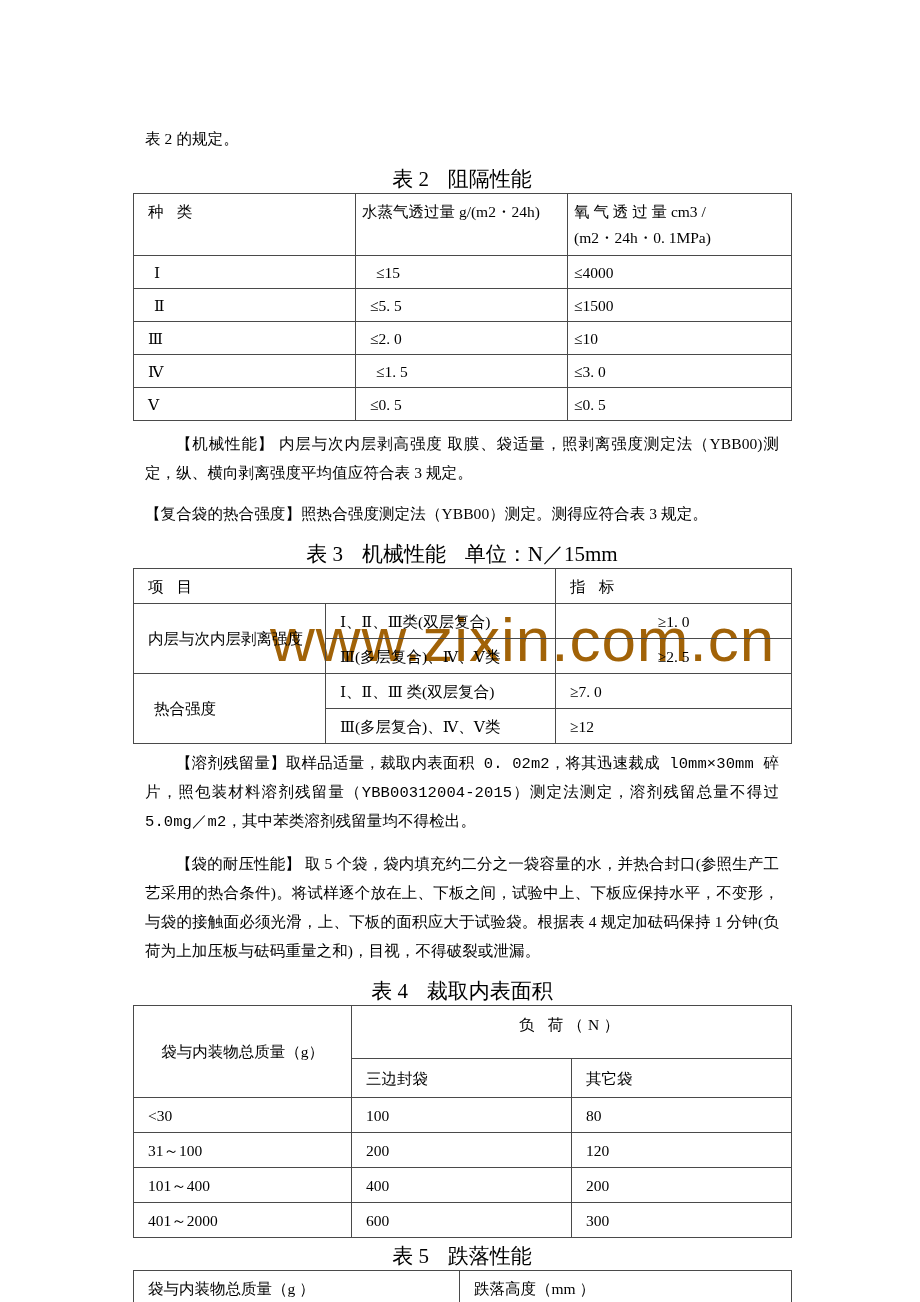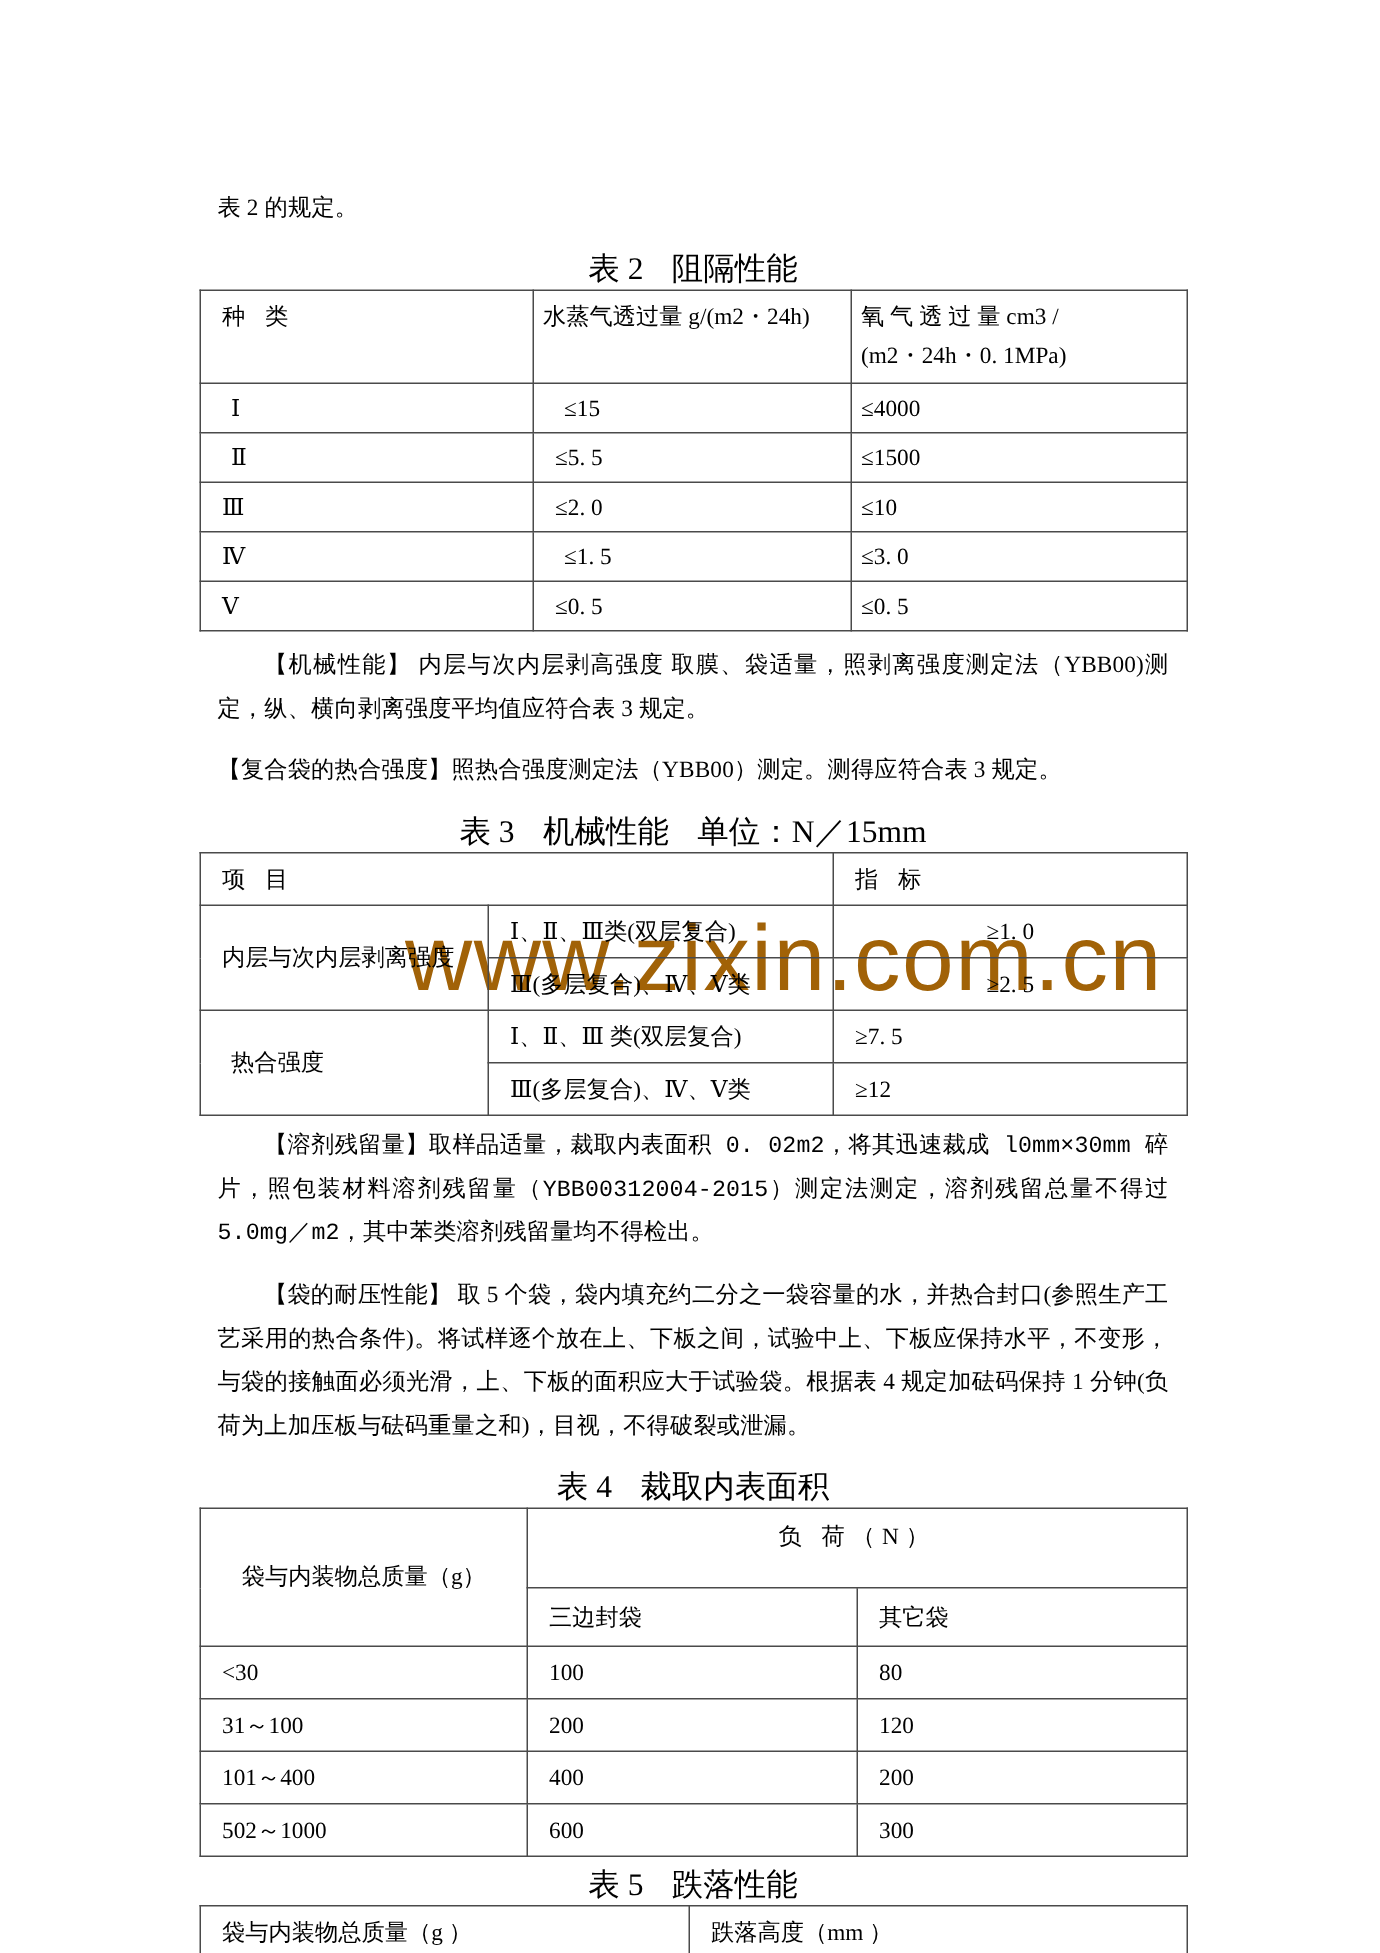--- a/index.html
+++ b/index.html
@@ -178,21 +178,21 @@
           <td class="l pad-l">Ⅰ、Ⅱ、Ⅲ类(双层复合)</td>
           <td class="c">≥1. 0</td>
         </tr>
         <tr>
           <td class="l pad-l">Ⅲ(多层复合)、Ⅳ、Ⅴ类</td>
           <td class="c">≥2. 5</td>
         </tr>
         <tr>
           <td class="l pad-l2" rowspan="2">热合强度</td>
           <td class="l pad-l">Ⅰ、Ⅱ、Ⅲ 类(双层复合)</td>
-          <td class="l pad-l">≥7. 5</td>
+          <td class="l pad-l">≥7. 0</td>
         </tr>
         <tr>
           <td class="l pad-l">Ⅲ(多层复合)、Ⅳ、Ⅴ类</td>
           <td class="l pad-l">≥12</td>
         </tr>
       </tbody>
     </table>
 
     <p class="para indent mt6">【溶剂残留量】取样品适量，裁取内表面积 0. 02m2，将其迅速裁成 l0mm×30mm 碎片，照包装材料溶剂残留量（YBB00312004-2015）测定法测定，溶剂残留总量不得过 5.0mg／m2，其中苯类溶剂残留量均不得检出。</p>
 
@@ -224,21 +224,21 @@
           <td class="l pad-l">31～100</td>
           <td class="l pad-l">200</td>
           <td class="l pad-l"> 120</td>
         </tr>
         <tr class="t4-row">
           <td class="l pad-l">101～400</td>
           <td class="l pad-l">400</td>
           <td class="l pad-l">200</td>
         </tr>
         <tr class="t4-row">
-          <td class="l pad-l">502～1000</td>
+          <td class="l pad-l">401～2000</td>
           <td class="l pad-l">600</td>
           <td class="l pad-l">300</td>
         </tr>
       </tbody>
     </table>
 
 
     <p class="tbl-title mt4"><span>表 5</span><span class="gap"></span><span>跌落性能</span></p>
 
     <table class="t5">

